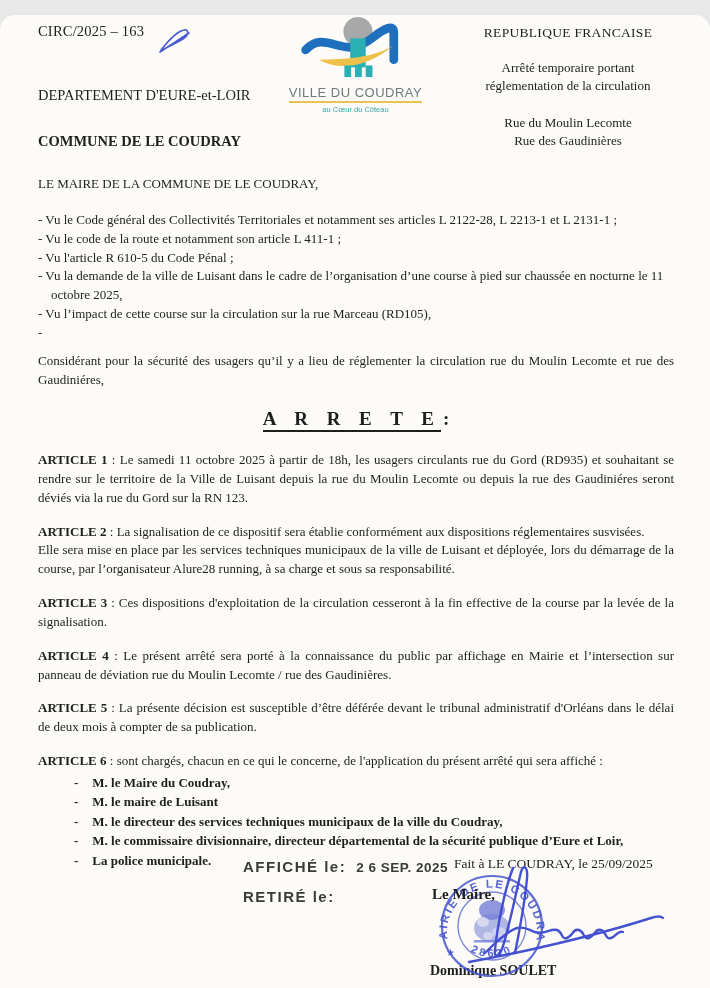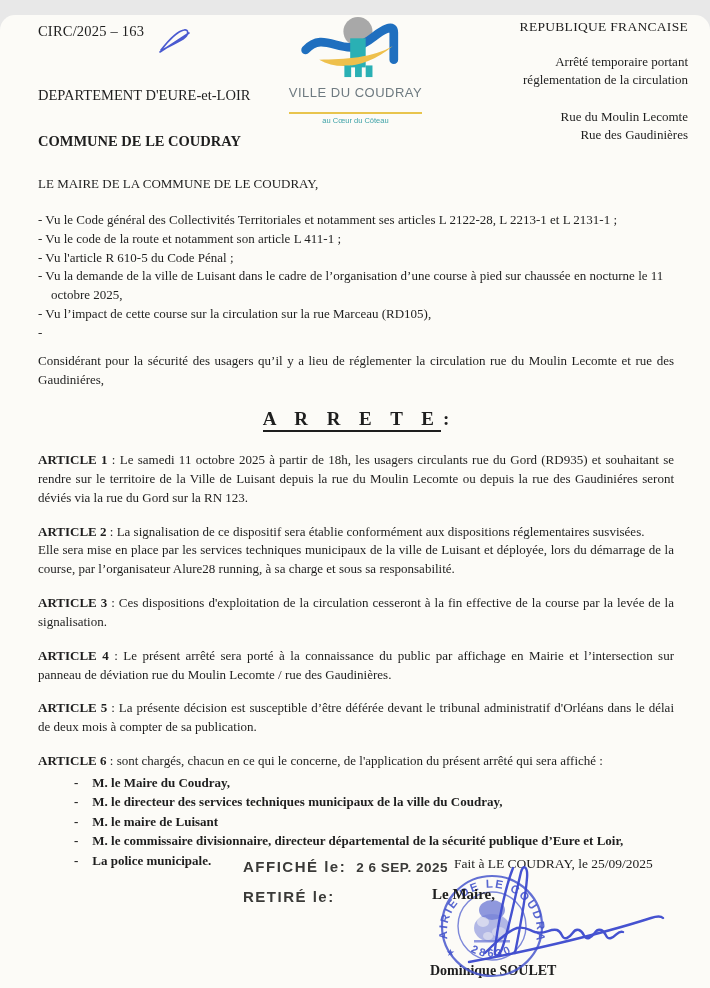--- a/index.html
+++ b/index.html
@@ -11,23 +11,23 @@
     font-family:"Liberation Serif", serif;
     color:#1e1e1e;
     overflow:hidden;
     border-radius:15px;
   }
   
   .ref{position:absolute;left:38px;top:8px;font-size:14.5px;letter-spacing:.2px;white-space:nowrap;}
   .paraph{position:absolute;left:158px;top:12px;}
   .logo{position:absolute;left:283px;top:2px;width:145px;text-align:center;}
   .logo-name{font-family:"Liberation Sans",sans-serif;font-size:13px;color:#6e7a80;letter-spacing:.5px;
-    border-bottom:2px solid #e8c44d;display:inline-block;padding-bottom:12px;}
+    border-bottom:2px solid #e8c44d;display:inline-block;padding-bottom:1px;}
   .logo-tag{font-family:"Liberation Sans",sans-serif;font-size:7.5px;color:#3fa3a8;margin-top:2px;}
-  .right-block{position:absolute;left:448px;top:4px;width:240px;text-align:right;}
+  .right-block{position:absolute;left:448px;top:10px;width:240px;text-align:center;}
   .republique{font-size:13.5px;letter-spacing:.3px;}
   .subject{margin-top:18px;font-size:13px;line-height:1.35;}
   .streets{margin-top:20px;font-size:13px;line-height:1.35;}
   .dept{position:absolute;left:38px;top:72px;font-size:14.5px;}
   .commune{position:absolute;left:38px;top:118px;font-size:14.5px;font-weight:bold;}
   
   .body{position:absolute;left:38px;top:160px;width:636px;font-size:13px;line-height:1.45;}
   .opening{margin:0 0 17px 0;}
   ul.vu{list-style:none;margin:0;padding:0;}
   ul.vu li{padding-left:13px;text-indent:-13px;}
@@ -123,22 +123,22 @@
     <p class="article"><span class="alabel">ARTICLE 3</span><span> : Ces dispositions d'exploitation de la circulation cesseront à la fin effective de la course par la levée de la signalisation.</span></p>
 
     <p class="article"><span class="alabel">ARTICLE 4</span><span> : Le présent arrêté sera porté à la connaissance du public par affichage en Mairie et l’intersection sur panneau de déviation rue du Moulin Lecomte / rue des Gaudinières.</span></p>
 
     <p class="article"><span class="alabel">ARTICLE 5</span><span> : La présente décision est susceptible d’être déférée devant le tribunal administratif d'Orléans dans le délai de deux mois à compter de sa publication.</span></p>
 
     <p class="article" style="margin-bottom:2px;"><span class="alabel">ARTICLE 6</span><span> : sont chargés, chacun en ce qui le concerne, de l'application du présent arrêté qui sera affiché :</span></p>
 
     <ul class="charges">
       <li><span class="dash">-</span><span>M. le Maire du Coudray,</span></li>
+      <li><span class="dash">-</span><span>M. le maire de Luisant</span></li>
       <li><span class="dash">-</span><span>M. le directeur des services techniques municipaux de la ville du Coudray,</span></li>
-      <li><span class="dash">-</span><span>M. le maire de Luisant</span></li>
       <li><span class="dash">-</span><span>M. le commissaire divisionnaire, directeur départemental de la sécurité publique d’Eure et Loir,</span></li>
       <li><span class="dash">-</span><span>La police municipale.</span></li>
     </ul>
   </div>
 
   <div class="stamp-black">
     <div class="aff-line"><span>AFFICHÉ le:</span><span class="aff-date">2 6 SEP. 2025</span></div>
     <div class="ret-line">RETIRÉ le:</div>
   </div>
 

